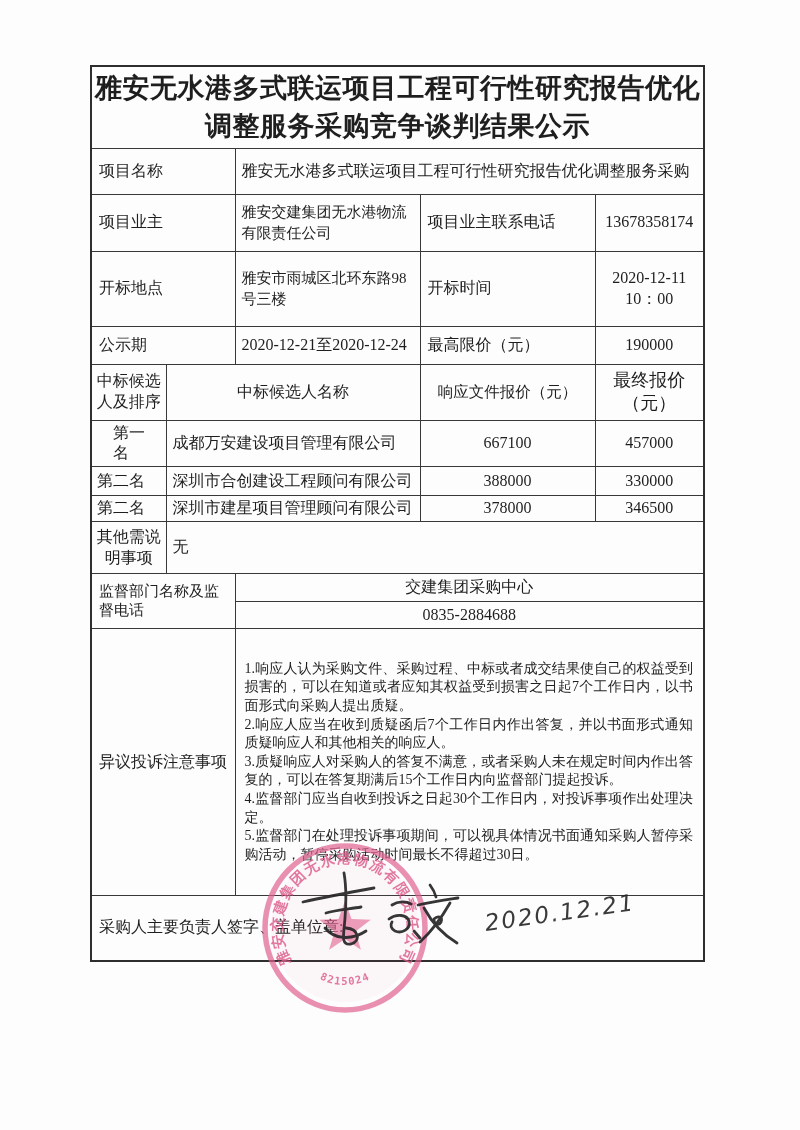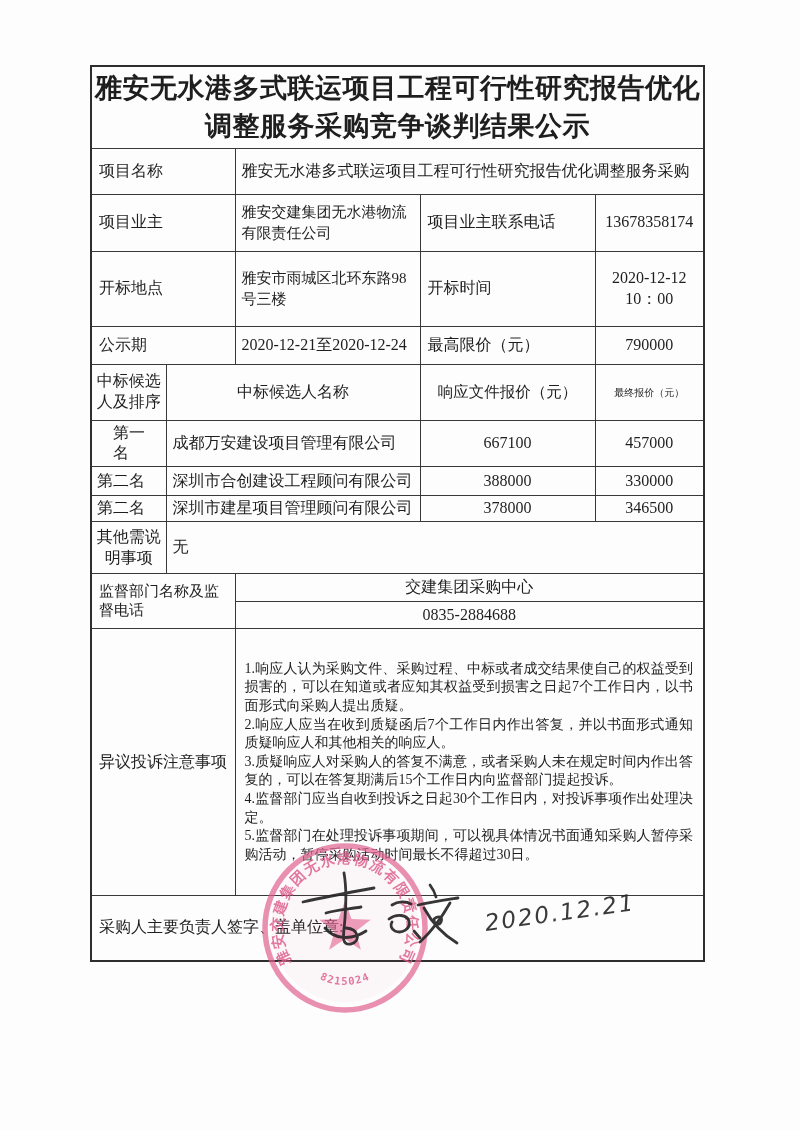--- a/index.html
+++ b/index.html
@@ -70,37 +70,37 @@
     <td class="val wrapcell">雅安交建集团无水港物流有限责任公司</td>
     <td class="lbl">项目业主联系电话</td>
     <td class="ctr">13678358174</td>
   </tr>
 
   <tr style="height:75px">
     <td colspan="2" class="lbl">开标地点</td>
     <td class="val wrapcell">雅安市雨城区北环东路98号三楼</td>
     <td class="lbl">开标时间</td>
     <td class="ctr two-line">
-      <div>2020-12-12</div>
+      <div>2020-12-11</div>
       <div>10：00</div>
     </td>
   </tr>
 
   <tr style="height:38px">
     <td colspan="2" class="lbl">公示期</td>
     <td class="val" style="">2020-12-21至2020-12-24</td>
     <td class="lbl">最高限价（元）</td>
-    <td class="ctr">790000</td>
+    <td class="ctr">190000</td>
   </tr>
 
   <tr style="height:56px">
     <td class="lbl-c">中标候选人及排序</td>
     <td colspan="2" class="ctr">中标候选人名称</td>
     <td class="ctr" style="font-size:15.5px">响应文件报价（元）</td>
-    <td class="ctr" style="font-size:10px;padding:2px 0">最终报价（元）</td>
+    <td class="ctr" style="font-size:18px;padding:2px 0">最终报价（元）</td>
   </tr>
 
   <tr style="height:29px">
     <td class="lbl" style="padding-left:21px">第一名</td>
     <td colspan="2" class="val">成都万安建设项目管理有限公司</td>
     <td class="ctr">667100</td>
     <td class="ctr">457000</td>
   </tr>
   <tr style="height:29px">
     <td class="lbl" style="padding-left:5px">第二名</td>

